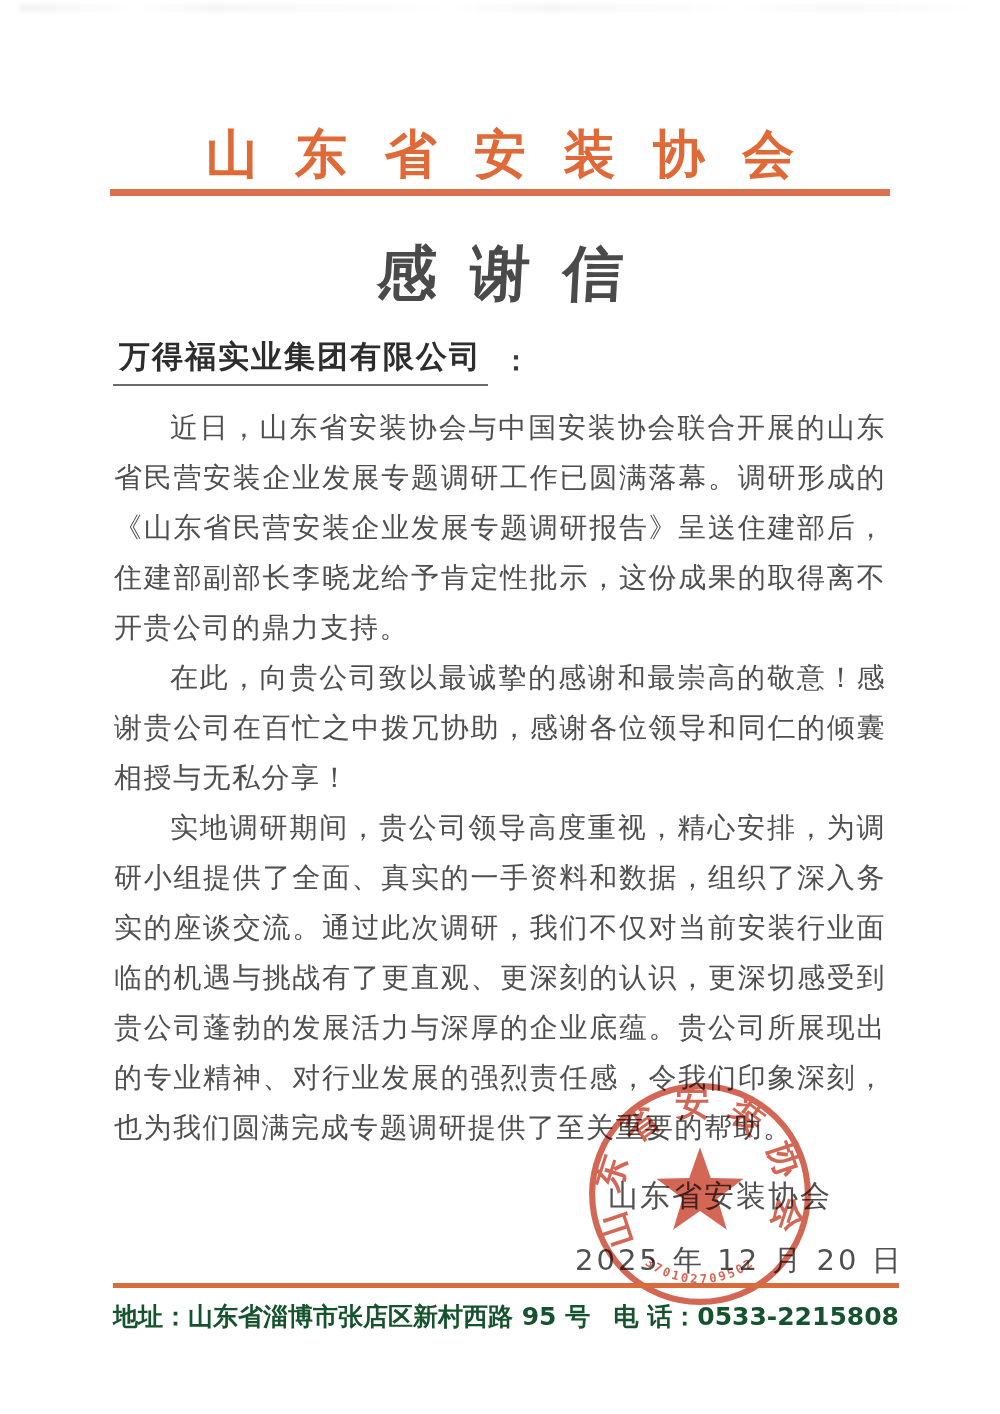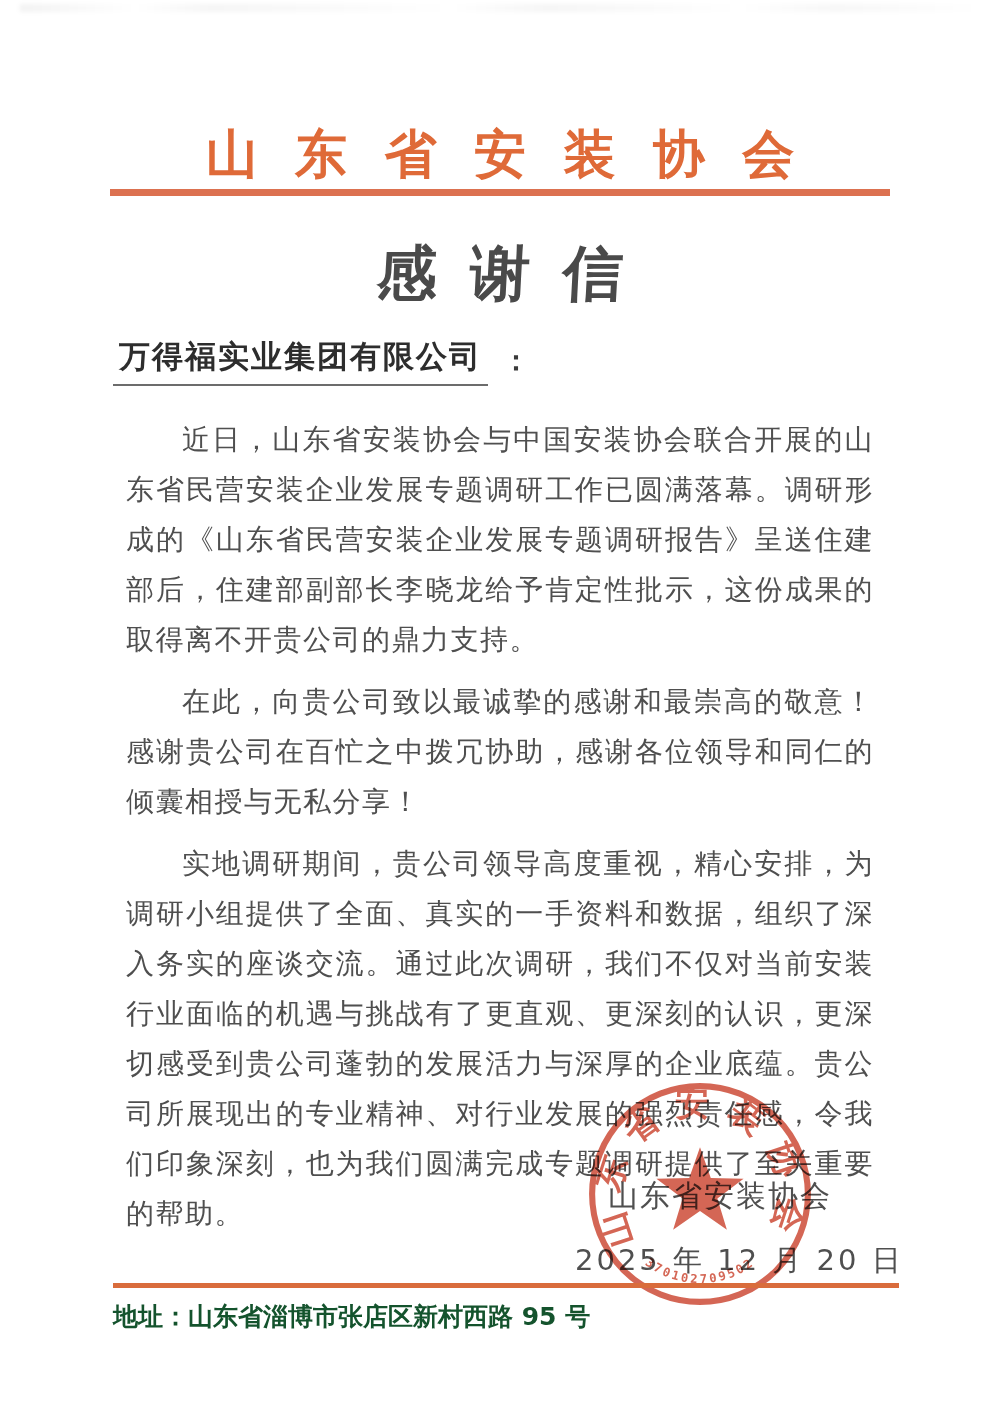--- a/index.html
+++ b/index.html
@@ -83,21 +83,21 @@
     position: absolute;
     top: 403px; left: 114px;
     width: 772px;
     font-size: 28px;
     line-height: 50px;
     color: #4f4f4f;
     text-align: justify;
     letter-spacing: 1.5px;
   }
   .letter-body p {
-    margin: 12px;
+    margin: 0;
     text-indent: 2em;
   }
   .signature-block {
     position: absolute;
     top: 1176px; left: 575px;
     width: 290px;
     text-align: center;
     color: #4f4f4f;
   }
   .signature-org {
@@ -179,15 +179,18 @@
       <textPath href="#seal-arc-bottom" startOffset="50%" text-anchor="middle">370102709502</textPath>
     </text>
   </svg>
 
   <div class="footer-rule"></div>
 
   <div class="footer-row">
     <div>
       <span>地址：</span><span>山东省淄博市张店区新村西路 95 号</span>
     </div>
+    <div>
+      <span>电 话：</span><span>0533-2215808</span>
+    </div>
   </div>
 
 </div>
 
 </body></html>

